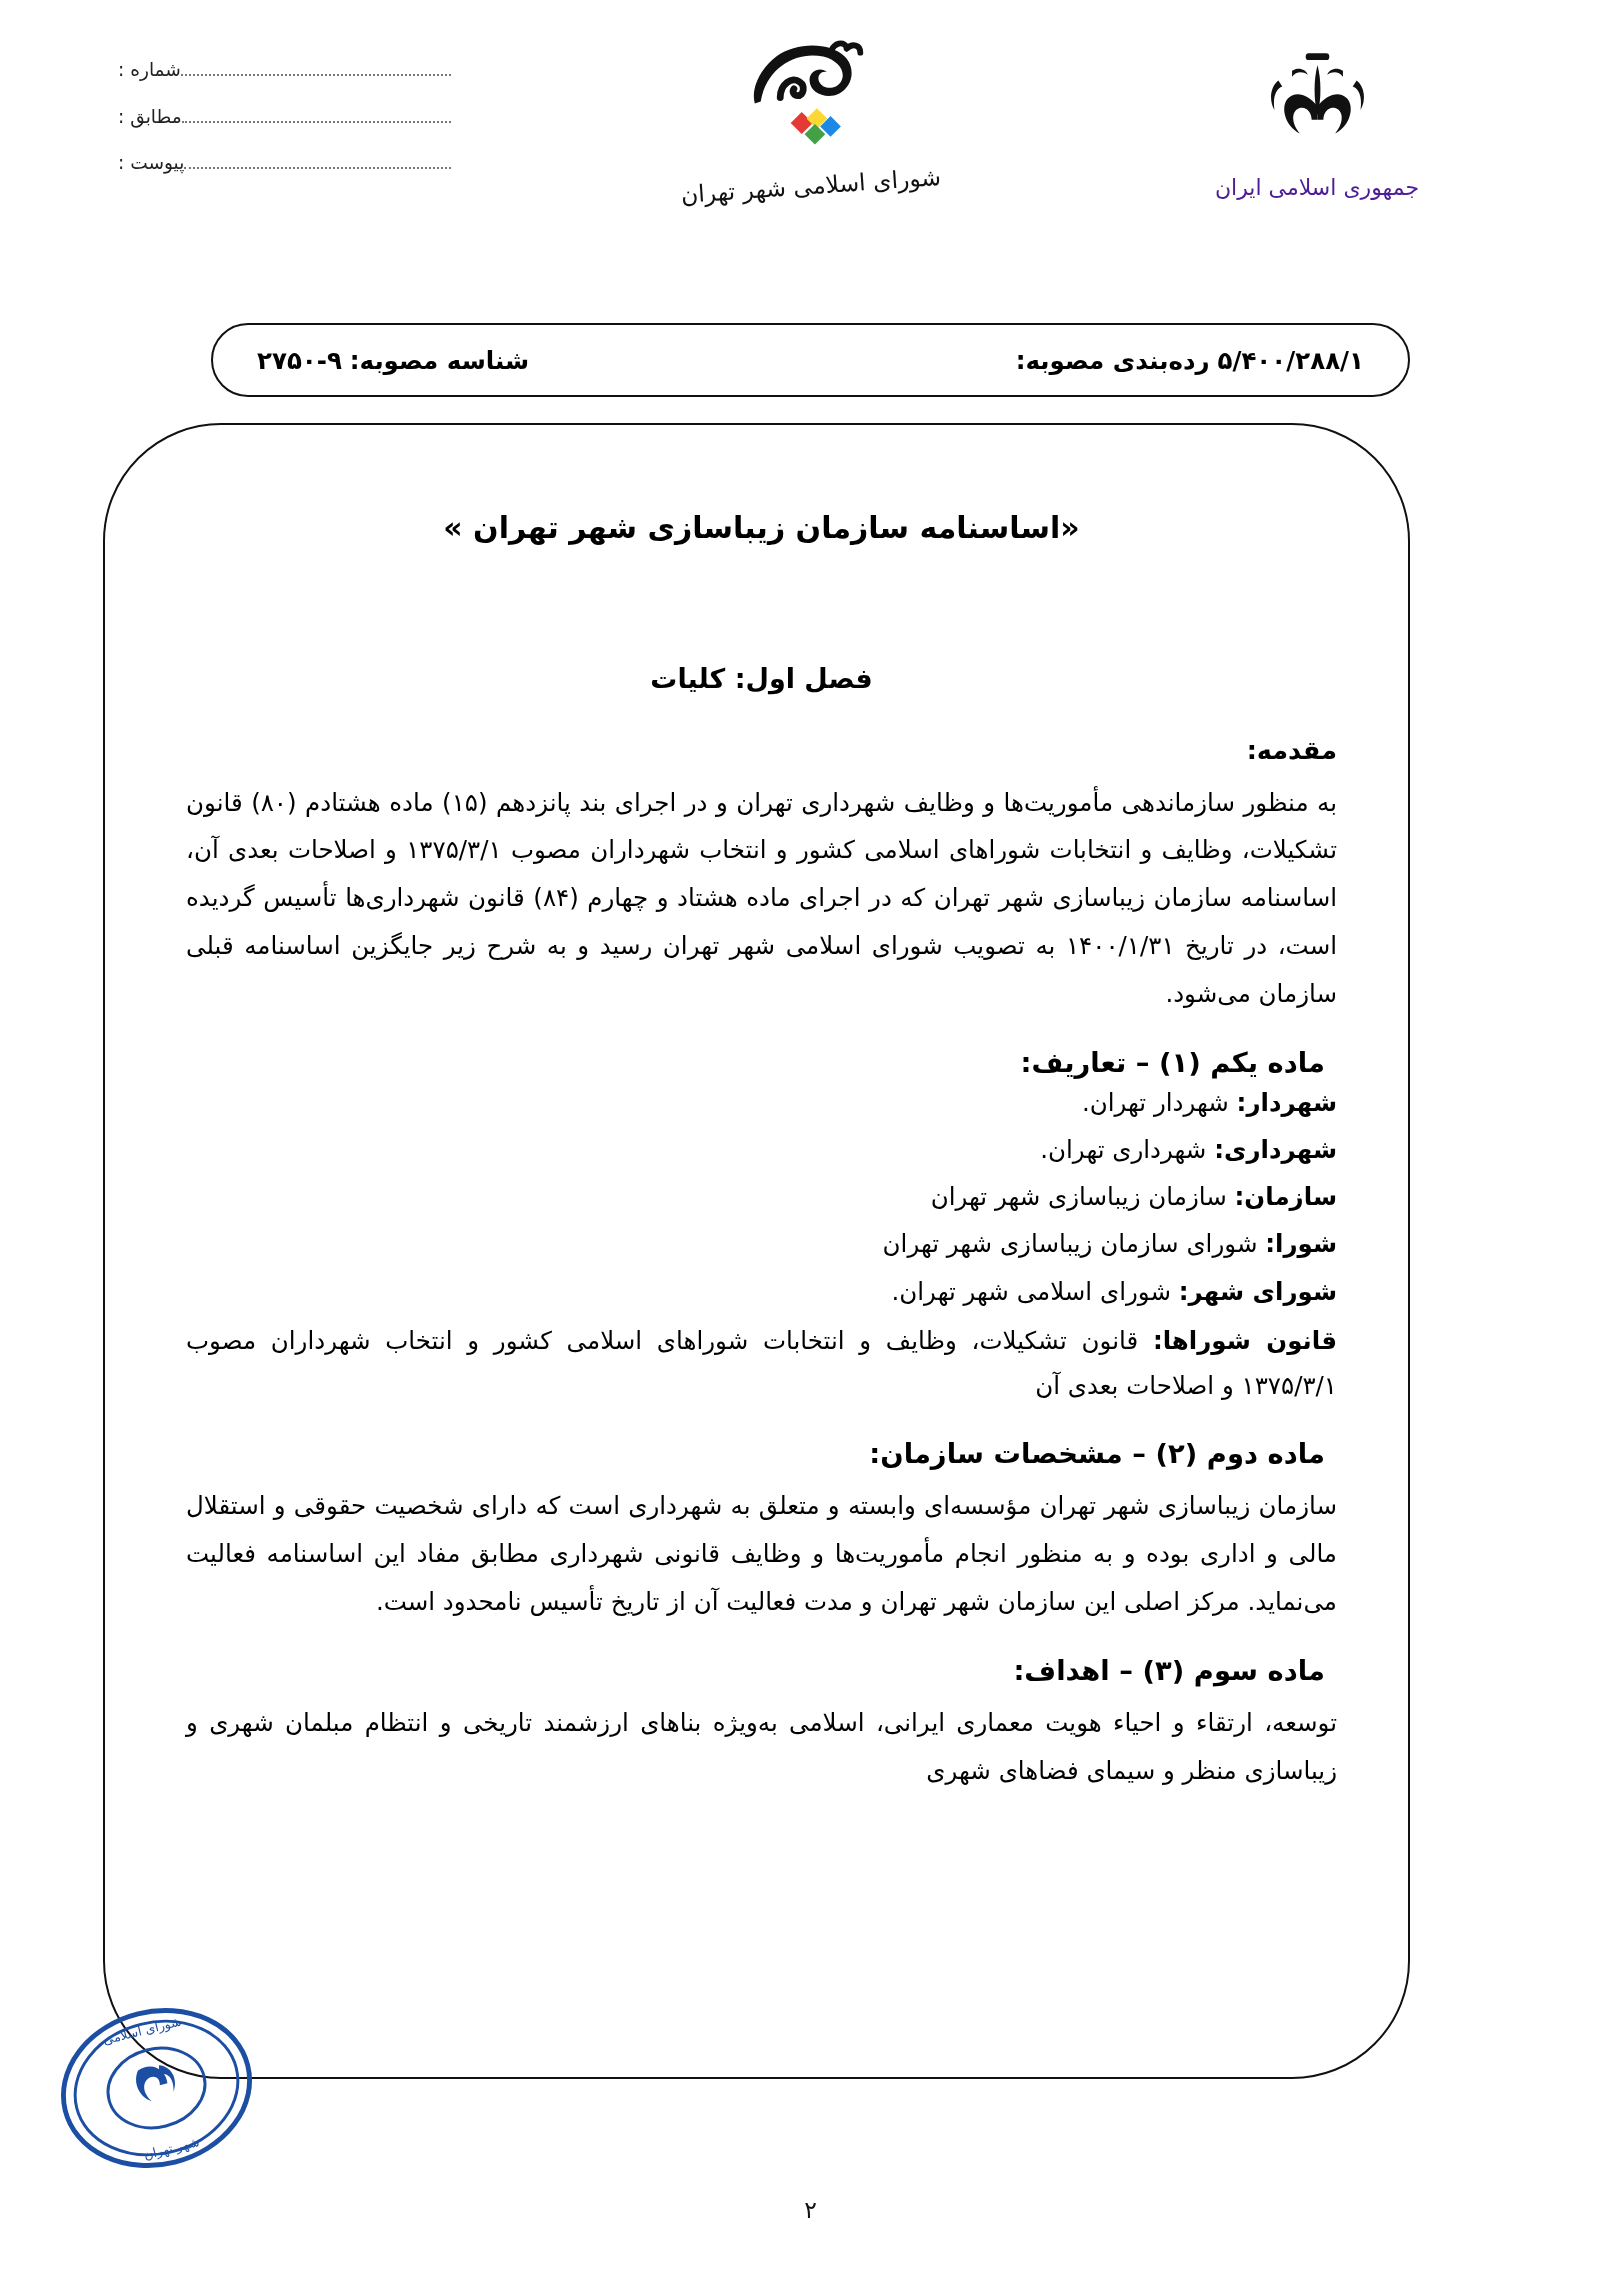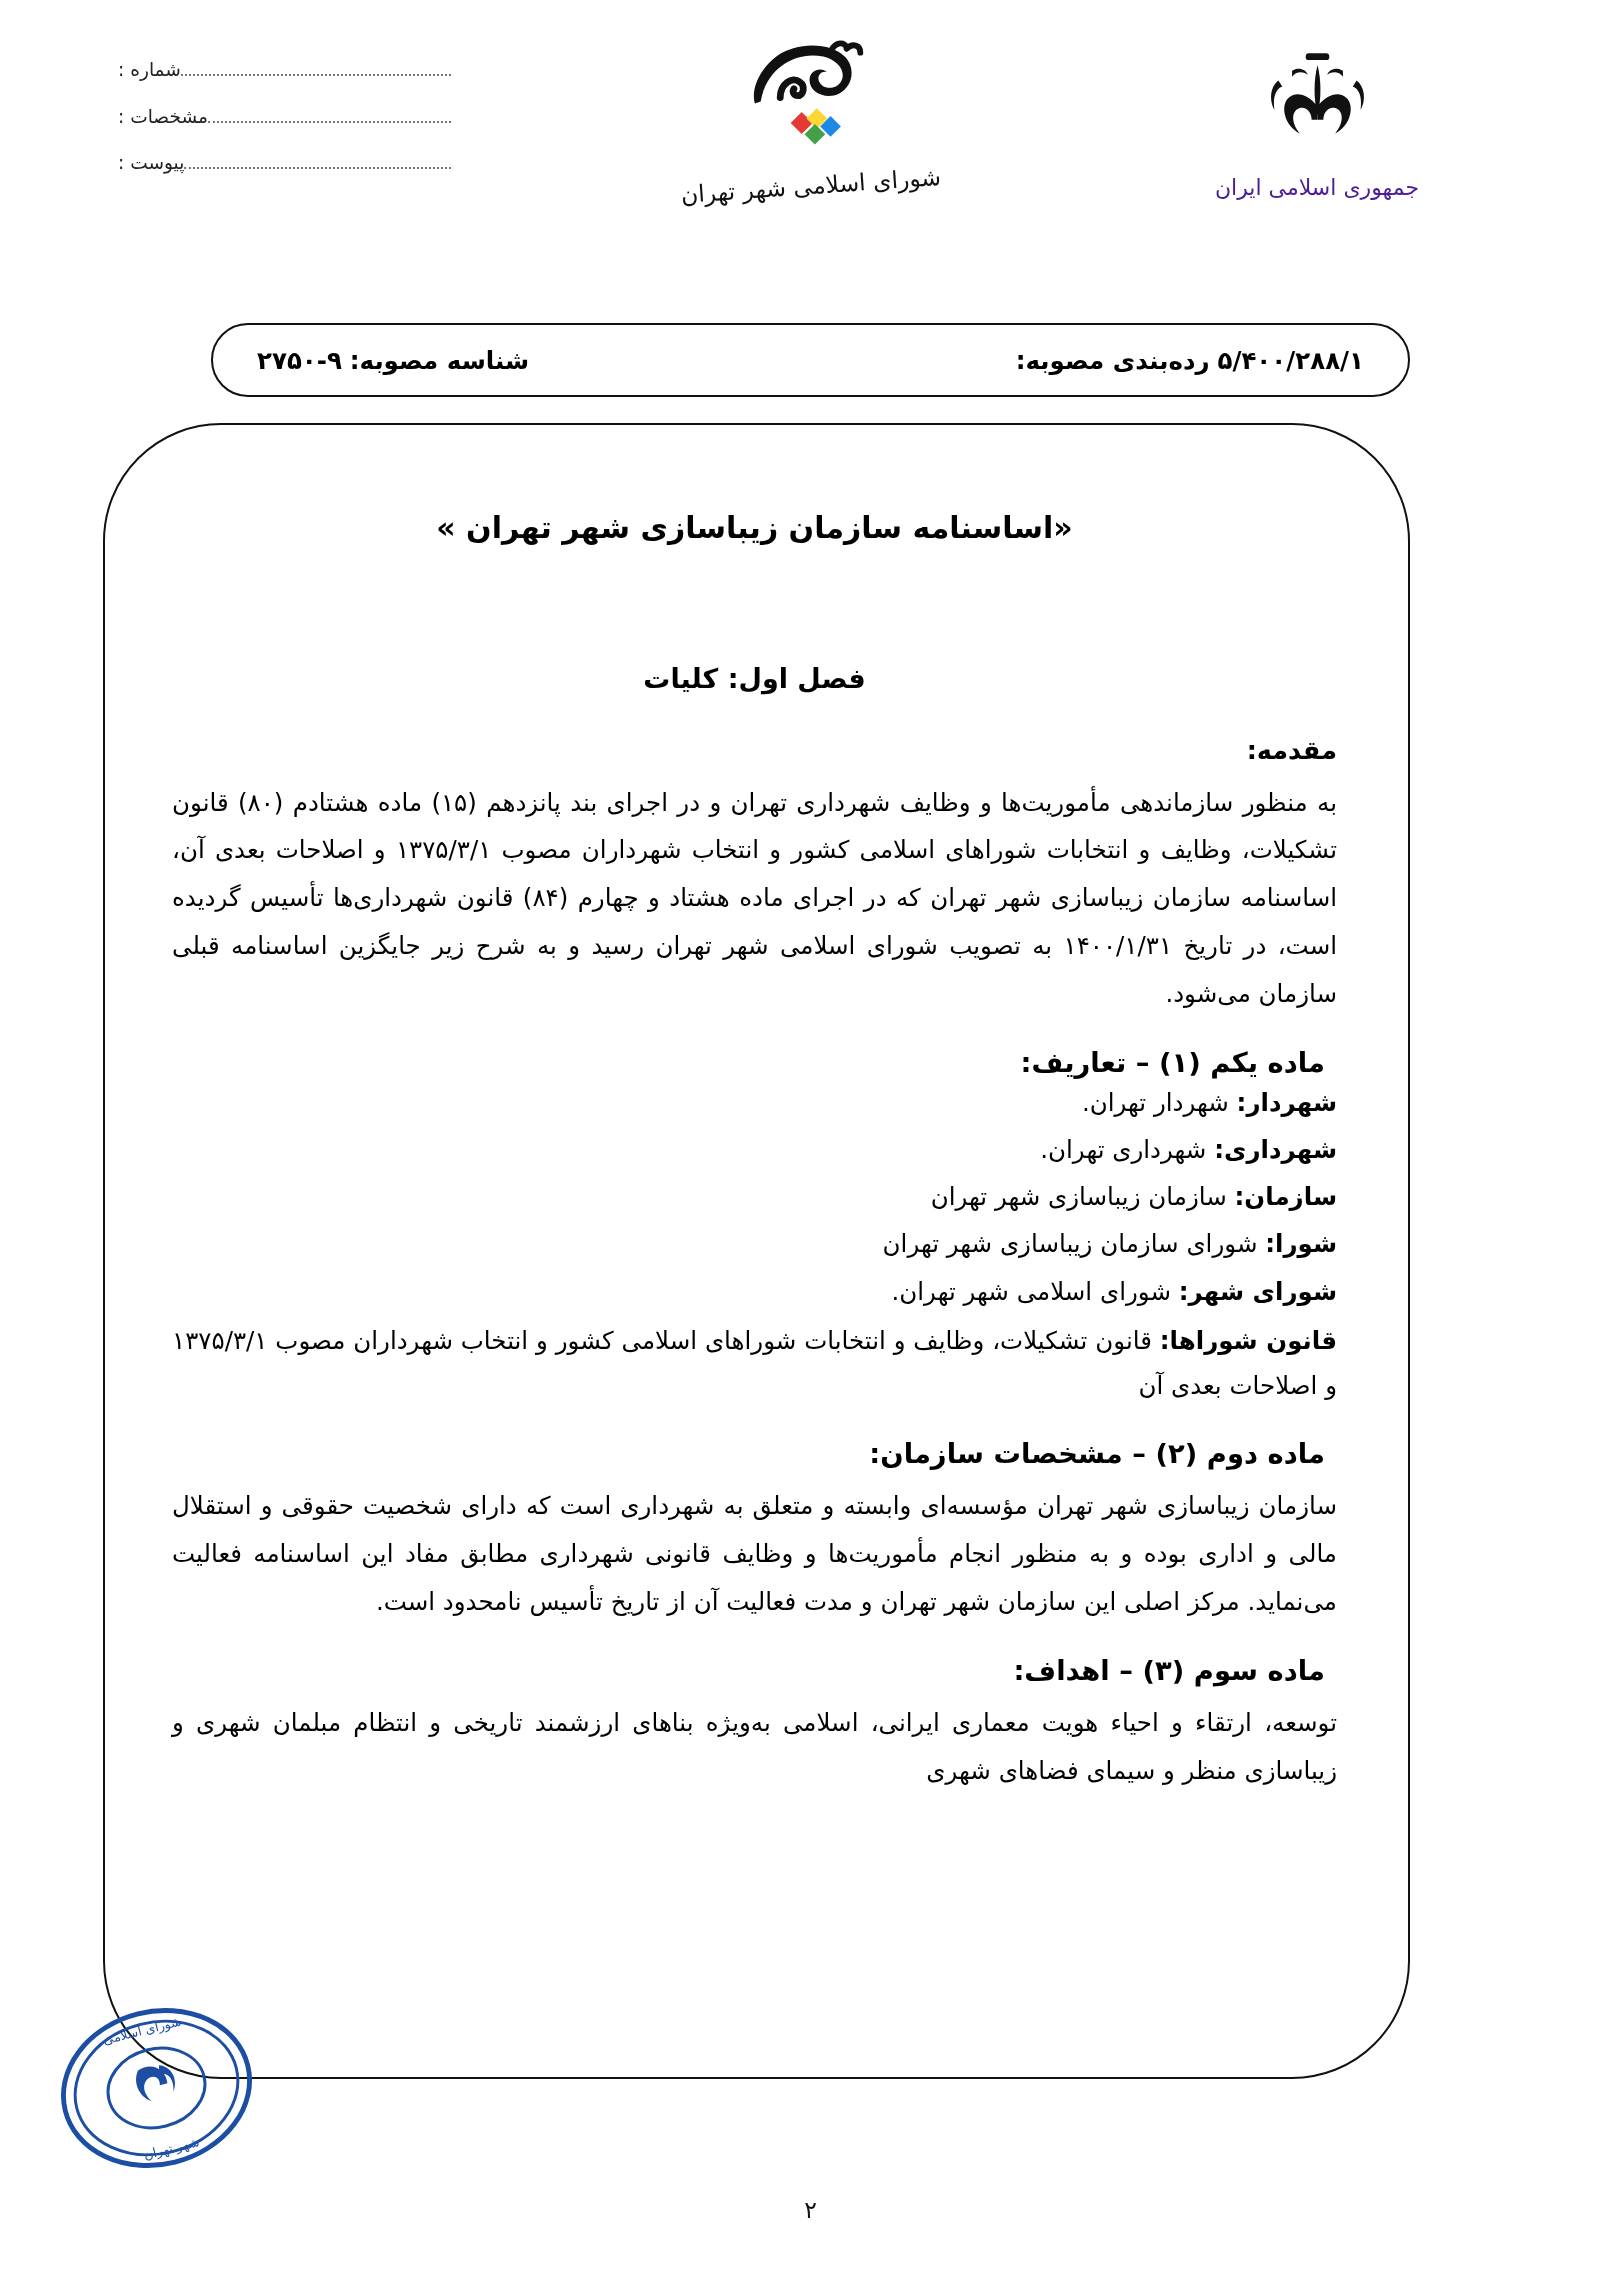--- a/index.html
+++ b/index.html
@@ -126,21 +126,21 @@
     left: 103px;
     right: 211px;
     height: 1656px;
     border: 2px solid #111;
     border-radius: 118px 118px 118px 118px;
     box-sizing: border-box;
   }
   .body-inner {
     position: absolute;
     top: 461px;
-    left: 172px;
+    left: 186px;
     right: 284px;
     height: 1588px;
   }
 
   .doc-title {
     text-align: center;
     font-size: 30px;
     font-weight: bold;
     margin: 49px 0 0 0;
     letter-spacing: 0.5px;
@@ -210,21 +210,21 @@
 <div class="page">
 
   <div class="header">
 
     <div class="form-fields">
       <div class="form-row">
         <span class="lbl">شماره :</span>
         <span class="dots"></span>
       </div>
       <div class="form-row">
-        <span class="lbl">مشخصات :</span>
+        <span class="lbl">مطابق :</span>
         <span class="dots"></span>
       </div>
       <div class="form-row">
         <span class="lbl">پیوست :</span>
         <span class="dots"></span>
       </div>
     </div>
 
     <div class="center-logo">
       <div class="logo-mark">

